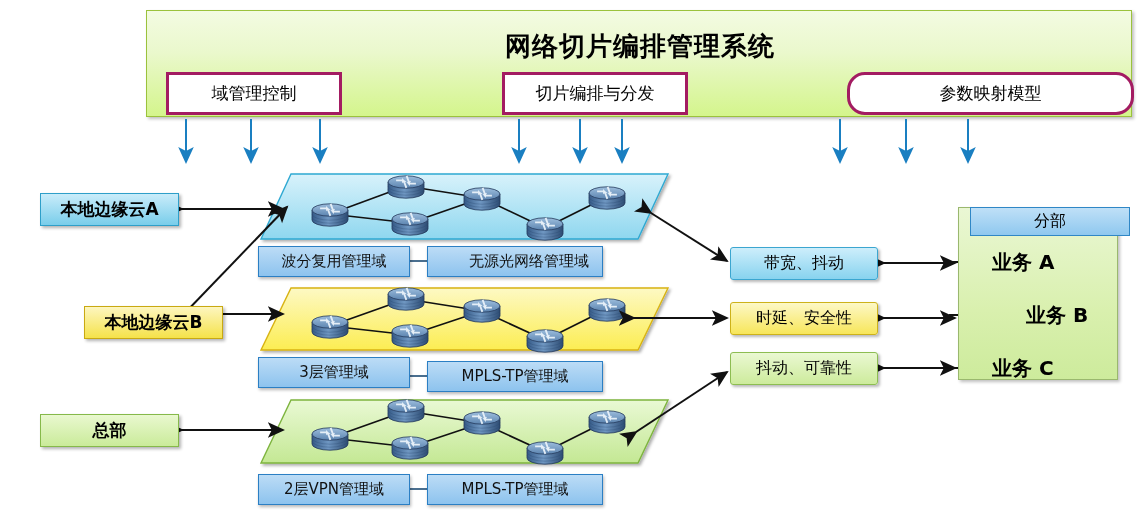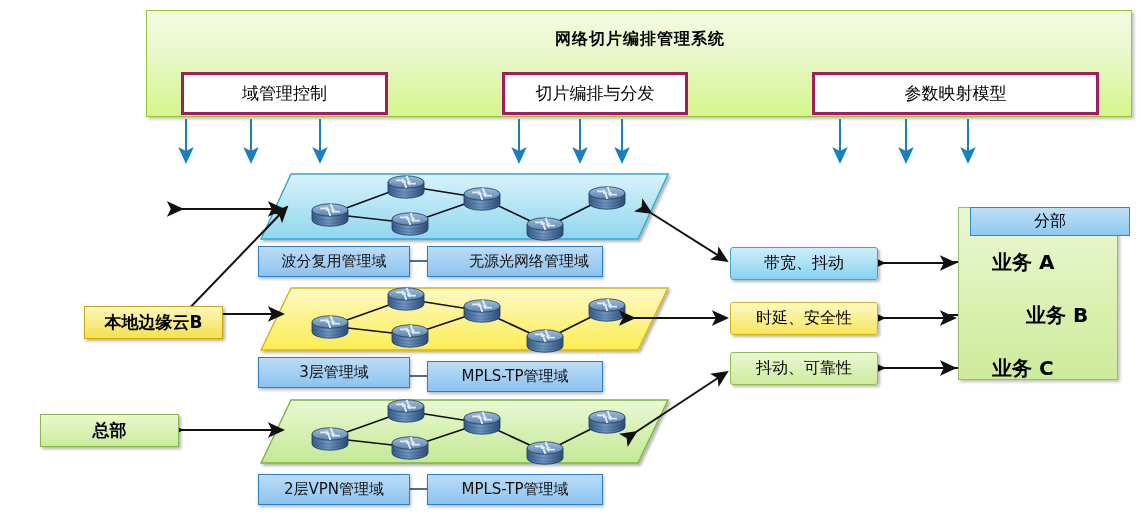--- a/index.html
+++ b/index.html
@@ -7,28 +7,28 @@
        font-family:"DejaVu Sans","Liberation Sans",sans-serif;}
   #stage{position:absolute;left:0;top:0;width:1141px;height:523px;}
   svg.layer{position:absolute;left:0;top:0;width:1141px;height:523px;pointer-events:none;}
 
   
   .banner{position:absolute;left:146px;top:10px;width:986px;height:107px;
           background:linear-gradient(to bottom,#f3fbe2 0%,#eaf8cc 40%,#d4f58c 100%);
           border:1px solid #9bc23c;box-sizing:border-box;
           box-shadow:2px 2px 3px rgba(0,0,0,.25);}
   .banner-title{position:absolute;left:0;top:18px;width:986px;text-align:center;
-                font-size:16px;font-weight:bold;color:#000;letter-spacing:1px;}
+                font-size:26px;font-weight:bold;color:#000;letter-spacing:1px;}
   .bbox{position:absolute;top:61px;height:43px;background:#ffffff;
         border:3px solid #a31c62;box-sizing:border-box;
         display:flex;align-items:center;justify-content:center;
         font-size:17px;color:#000;}
-  .bbox.b1{left:34px;width:207px;}
+  .bbox.b1{left:19px;width:176px;}
   .bbox.b2{left:355px;width:186px;}
-  .bbox.b3{left:665px;width:287px;}
+  .bbox.b3{left:700px;width:287px;border-radius:18px;}
 
   
   .lbl{position:absolute;height:33px;width:139px;left:40px;
        border:1px solid #8aa1b5;box-sizing:border-box;
        display:flex;align-items:center;justify-content:center;
        font-size:17px;font-weight:bold;color:#000;
        box-shadow:2px 2px 3px rgba(0,0,0,.3);}
   .lbl.cloudA{top:193px;background:linear-gradient(to bottom,#c9ecfa,#79cdea);
               border-color:#2e9fc9;}
   .lbl.cloudB{top:306px;background:linear-gradient(to bottom,#fdf6bf,#f5e24a);
@@ -416,20 +416,21 @@
       <line x1="949" y1="368" x2="986" y2="368"></line>
     </g>
 
     <g stroke="#4a6f8f" stroke-width="2">
       <line x1="410" y1="261" x2="427" y2="261"></line>
       <line x1="410" y1="376" x2="427" y2="376"></line>
       <line x1="410" y1="489" x2="427" y2="489"></line>
     </g>
   </svg>
 
+  <div class="lbl cloudA">本地边缘云A</div>
   <div class="lbl cloudB">本地边缘云B</div>
   <div class="lbl hq">总部</div>
 
   <div class="dom d-wdm">波分复用管理域</div>
   <div class="dom d-pon">无源光网络管理域</div>
   <div class="dom d-l3">3层管理域</div>
   <div class="dom d-mpls1">MPLS-TP管理域</div>
   <div class="dom d-l2">2层VPN管理域</div>
   <div class="dom d-mpls2">MPLS-TP管理域</div>
 

